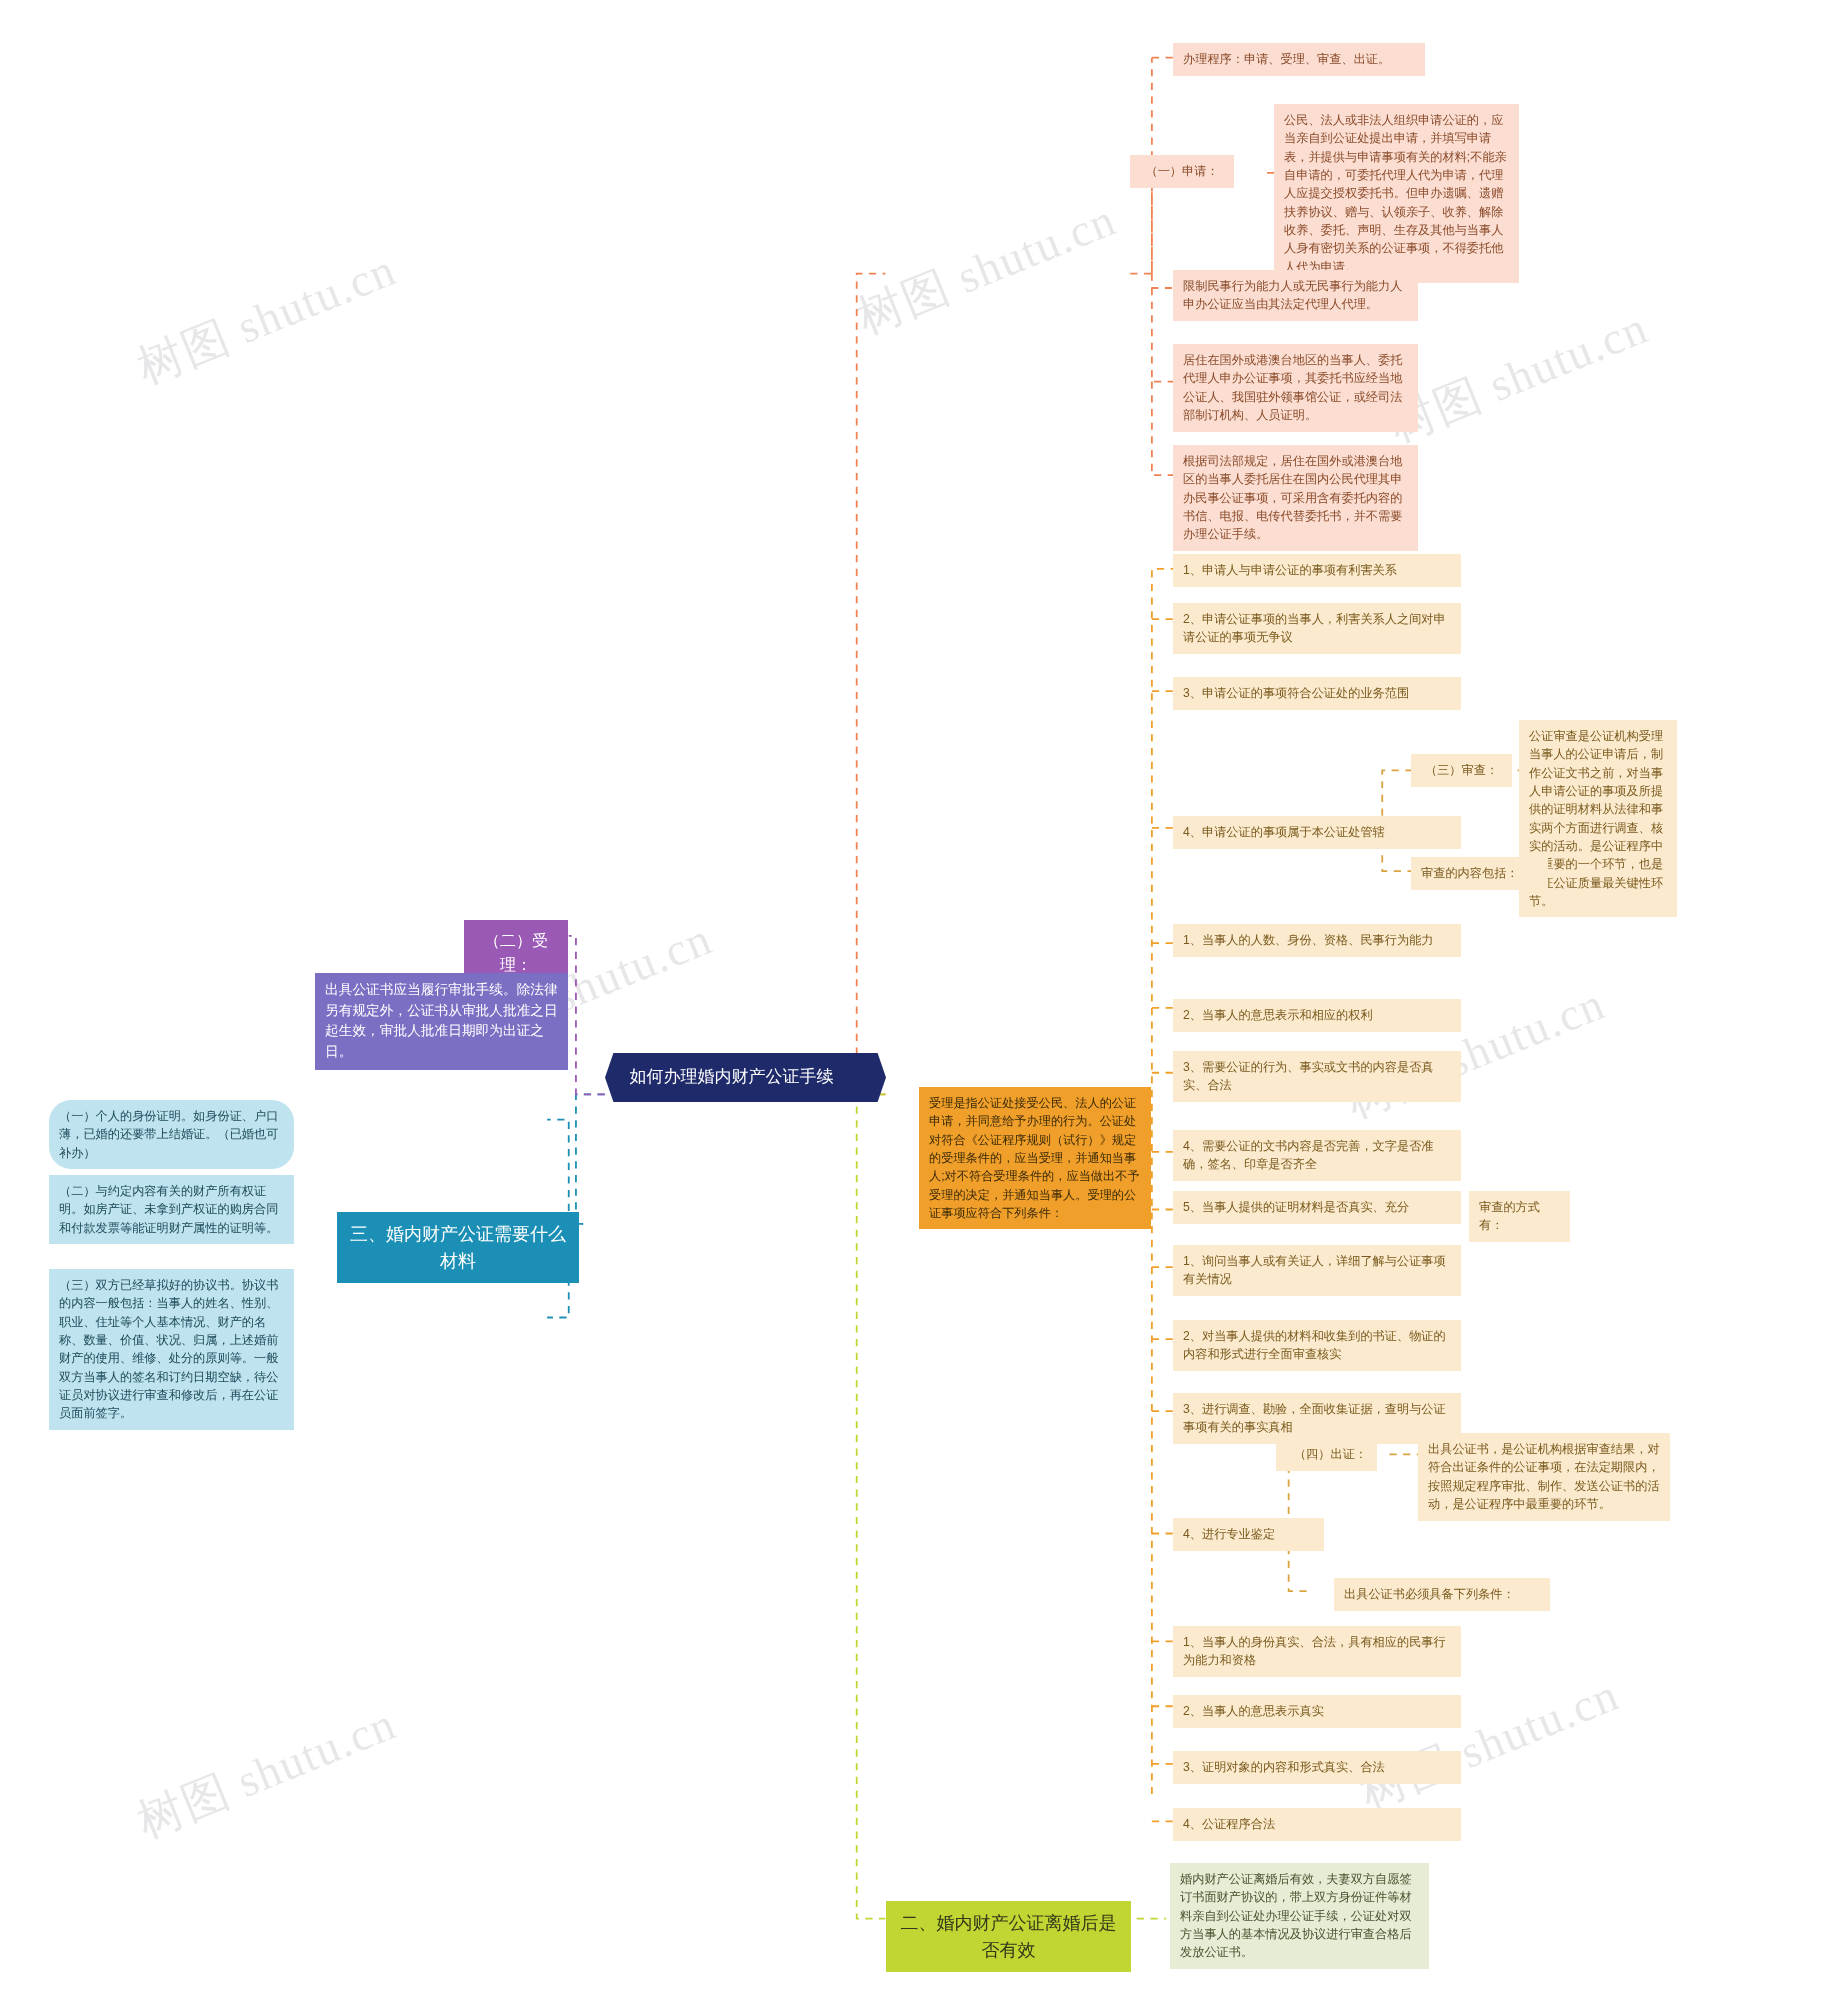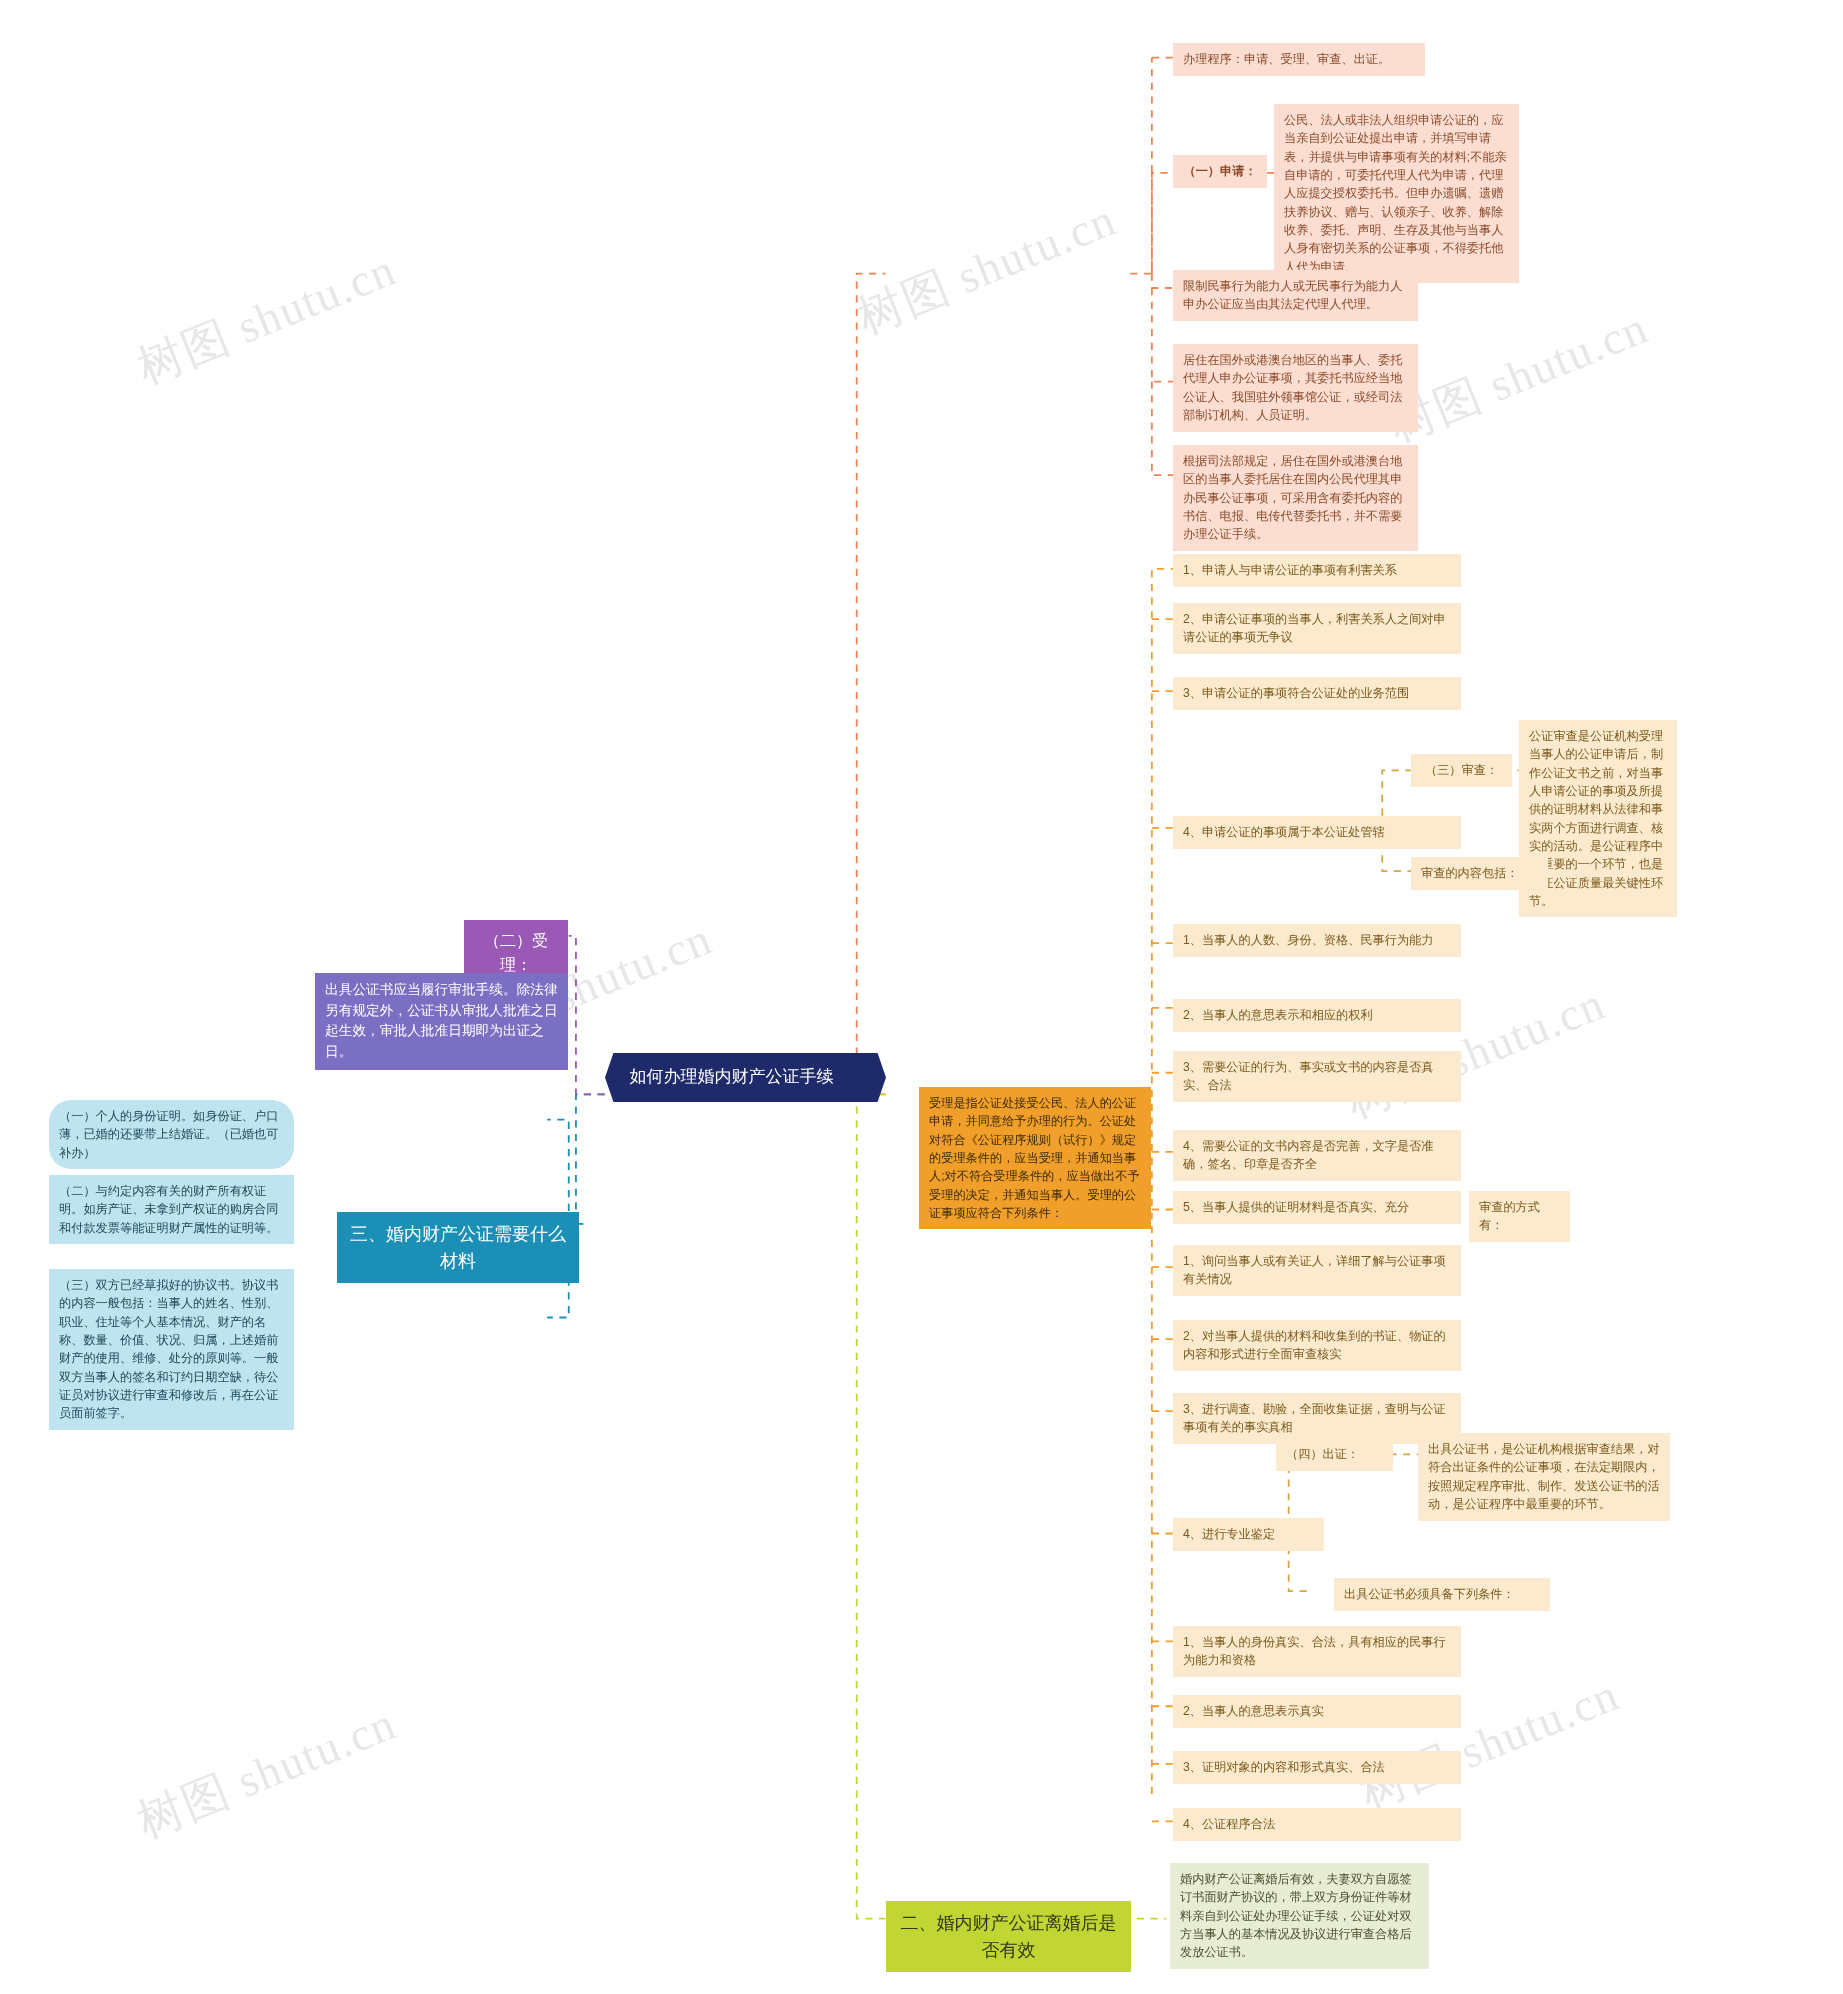--- a/index.html
+++ b/index.html
@@ -128,21 +128,21 @@
 
       <path d="M700 1300 L700 1380 L690 1380" stroke="#9b59b6"></path>
     </g>
   </svg>
 
   <div class="node central" style="left:605px; top:1053px; width:281px;">如何办理婚内财产公证手续</div>
 
 
   <div class="node pink" style="left:1173px; top:43px; width:252px;">办理程序：申请、受理、审查、出证。</div>
 
-  <div class="node pink" style="left:1173px; top:155px; width:94px; text-align:center;font-weight:bold;">（一）申请：</div>
+  <div class="node pink" style="left:1130px; top:155px; width:104px; text-align:center;">（一）申请：</div>
 
   <div class="node pink" style="left:1274px; top:104px; width:245px;">公民、法人或非法人组织申请公证的，应当亲自到公证处提出申请，并填写申请表，并提供与申请事项有关的材料;不能亲自申请的，可委托代理人代为申请，代理人应提交授权委托书。但申办遗嘱、遗赠扶养协议、赠与、认领亲子、收养、解除收养、委托、声明、生存及其他与当事人人身有密切关系的公证事项，不得委托他人代为申请。</div>
 
   <div class="node pink" style="left:1173px; top:270px; width:245px;">限制民事行为能力人或无民事行为能力人申办公证应当由其法定代理人代理。</div>
   <div class="node pink" style="left:1173px; top:344px; width:245px;">居住在国外或港澳台地区的当事人、委托代理人申办公证事项，其委托书应经当地公证人、我国驻外领事馆公证，或经司法部制订机构、人员证明。</div>
   <div class="node pink" style="left:1173px; top:445px; width:245px;">根据司法部规定，居住在国外或港澳台地区的当事人委托居住在国内公民代理其申办民事公证事项，可采用含有委托内容的书信、电报、电传代替委托书，并不需要办理公证手续。</div>
 
   <div class="node orangebig" style="left:891px; top:1087px; width:232px;margin-left:28px;">受理是指公证处接受公民、法人的公证申请，并同意给予办理的行为。公证处对符合《公证程序规则（试行）》规定的受理条件的，应当受理，并通知当事人;对不符合受理条件的，应当做出不予受理的决定，并通知当事人。受理的公证事项应符合下列条件：</div>
 
   <div class="node cream" style="left:1173px; top:554px; width:288px;">1、申请人与申请公证的事项有利害关系</div>
@@ -162,21 +162,21 @@
   <div class="node cream" style="left:1173px; top:1130px; width:288px;">4、需要公证的文书内容是否完善，文字是否准确，签名、印章是否齐全</div>
   <div class="node cream" style="left:1173px; top:1191px; width:288px;">5、当事人提供的证明材料是否真实、充分</div>
 
   <div class="node cream" style="left:1469px; top:1191px; width:101px;">审查的方式有：</div>
 
   <div class="node cream" style="left:1173px; top:1245px; width:288px;">1、询问当事人或有关证人，详细了解与公证事项有关情况</div>
   <div class="node cream" style="left:1173px; top:1320px; width:288px;">2、对当事人提供的材料和收集到的书证、物证的内容和形式进行全面审查核实</div>
   <div class="node cream" style="left:1173px; top:1393px; width:288px;">3、进行调查、勘验，全面收集证据，查明与公证事项有关的事实真相</div>
   <div class="node cream" style="left:1173px; top:1518px; width:151px;">4、进行专业鉴定</div>
 
-  <div class="node cream" style="left:1276px; top:1438px; width:117px; text-align:left;">（四）出证：</div>
+  <div class="node cream" style="left:1276px; top:1438px; width:101px; text-align:right;">（四）出证：</div>
 
   <div class="node cream" style="left:1418px; top:1433px; width:252px;">出具公证书，是公证机构根据审查结果，对符合出证条件的公证事项，在法定期限内，按照规定程序审批、制作、发送公证书的活动，是公证程序中最重要的环节。</div>
 
   <div class="node cream" style="left:1310px; top:1578px; width:216px;margin-left:24px;">出具公证书必须具备下列条件：</div>
 
   <div class="node cream" style="left:1173px; top:1626px; width:288px;">1、当事人的身份真实、合法，具有相应的民事行为能力和资格</div>
   <div class="node cream" style="left:1173px; top:1695px; width:288px;">2、当事人的意思表示真实</div>
   <div class="node cream" style="left:1173px; top:1751px; width:288px;">3、证明对象的内容和形式真实、合法</div>
   <div class="node cream" style="left:1173px; top:1808px; width:288px;">4、公证程序合法</div>
 

